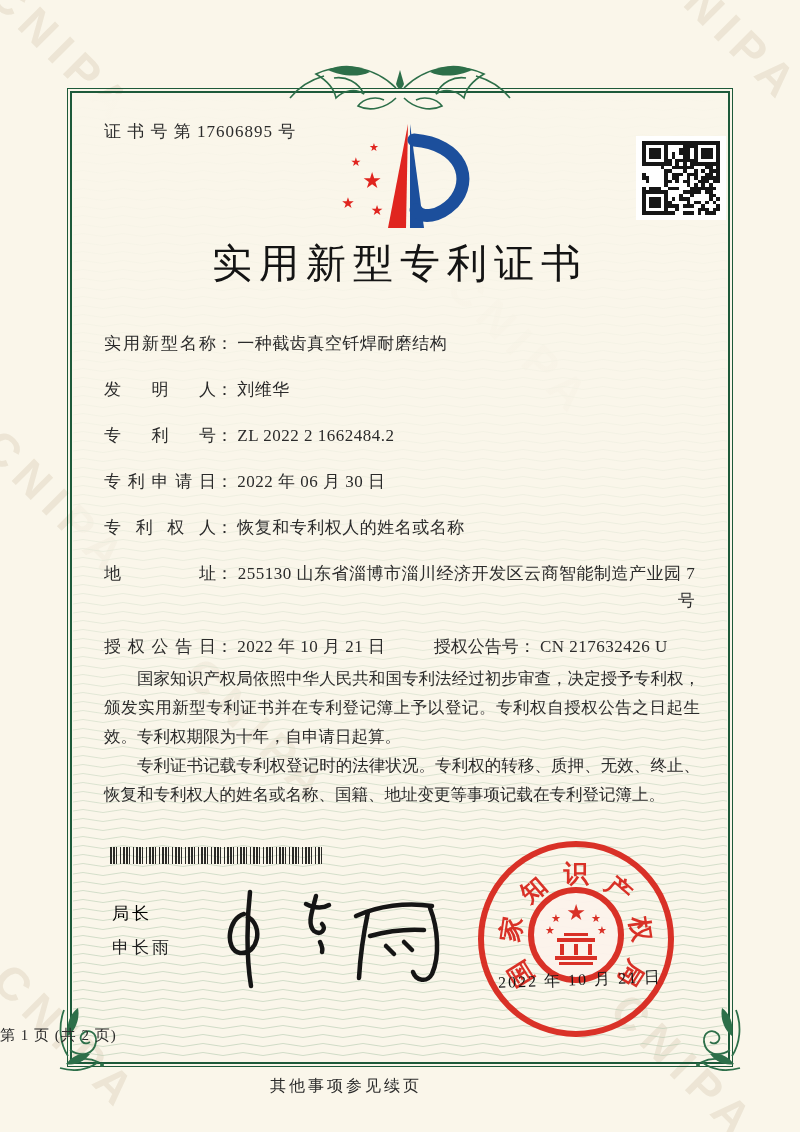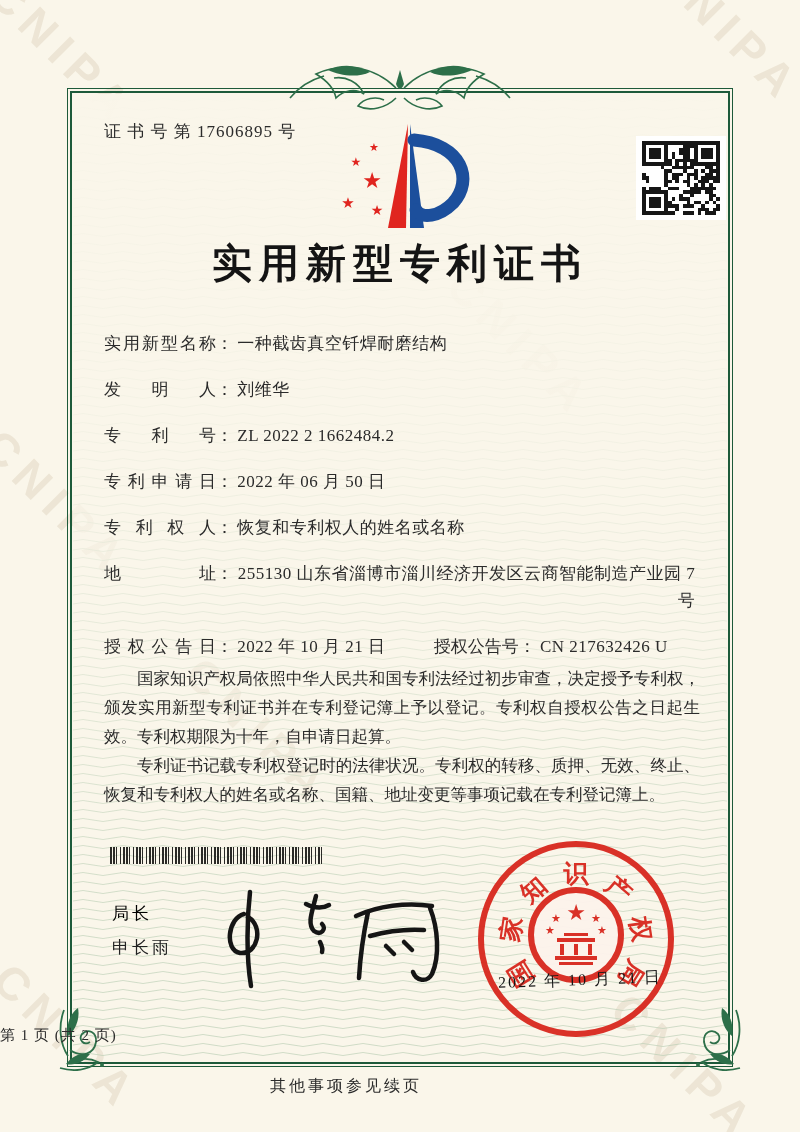--- a/index.html
+++ b/index.html
@@ -22,21 +22,21 @@
   
   .orn-top{position:absolute;left:280px;top:54px;}
   .orn-bl{position:absolute;left:54px;top:980px;}
   .orn-br{position:absolute;left:656px;top:980px;transform:scaleX(-1);}
   
   .cert-no{position:absolute;left:104px;top:120px;font-size:17px;letter-spacing:1px;}
   .logo{position:absolute;left:330px;top:118px;}
   .qr-box{position:absolute;left:636px;top:136px;width:90px;height:84px;background:#fff;}
   .qr-box svg{position:absolute;left:6px;top:5px;}
   .title{position:absolute;left:0;top:236px;width:800px;text-align:center;
-         font-size:40px;font-weight:bold;letter-spacing:7px;color:#141414;}
+         font-size:40px;font-weight:normal;letter-spacing:7px;color:#141414;}
   
   .fields{position:absolute;left:104px;top:330px;width:606px;font-size:17px;}
   .frow{margin-bottom:19px;line-height:27px;}
   .flabel{display:inline-block;width:112px;text-align:justify;text-align-last:justify;
           -moz-text-align-last:justify;text-justify:inter-character;vertical-align:top;}
   .fcolon{vertical-align:top;}
   .fvalue{letter-spacing:0.5px;vertical-align:top;text-align:right;}
   .addr{display:inline-block;width:458px;}
   .g2{margin-left:44px;}
   
@@ -505,21 +505,21 @@
     <div class="frow">
       <span class="flabel">发明人</span><span class="fcolon">：</span>
       <span class="fvalue">刘维华</span>
     </div>
     <div class="frow">
       <span class="flabel">专利号</span><span class="fcolon">：</span>
       <span class="fvalue">ZL 2022 2 1662484.2</span>
     </div>
     <div class="frow">
       <span class="flabel">专利申请日</span><span class="fcolon">：</span>
-      <span class="fvalue">2022 年 06 月 50 日</span>
+      <span class="fvalue">2022 年 06 月 30 日</span>
     </div>
     <div class="frow">
       <span class="flabel">专利权人</span><span class="fcolon">：</span>
       <span class="fvalue">恢复和专利权人的姓名或名称</span>
     </div>
     <div class="frow">
       <span class="flabel">地址</span><span class="fcolon">：</span>
       <span class="fvalue addr">255130 山东省淄博市淄川经济开发区云商智能制造产业园 7 号</span>
     </div>
     <div class="frow">

